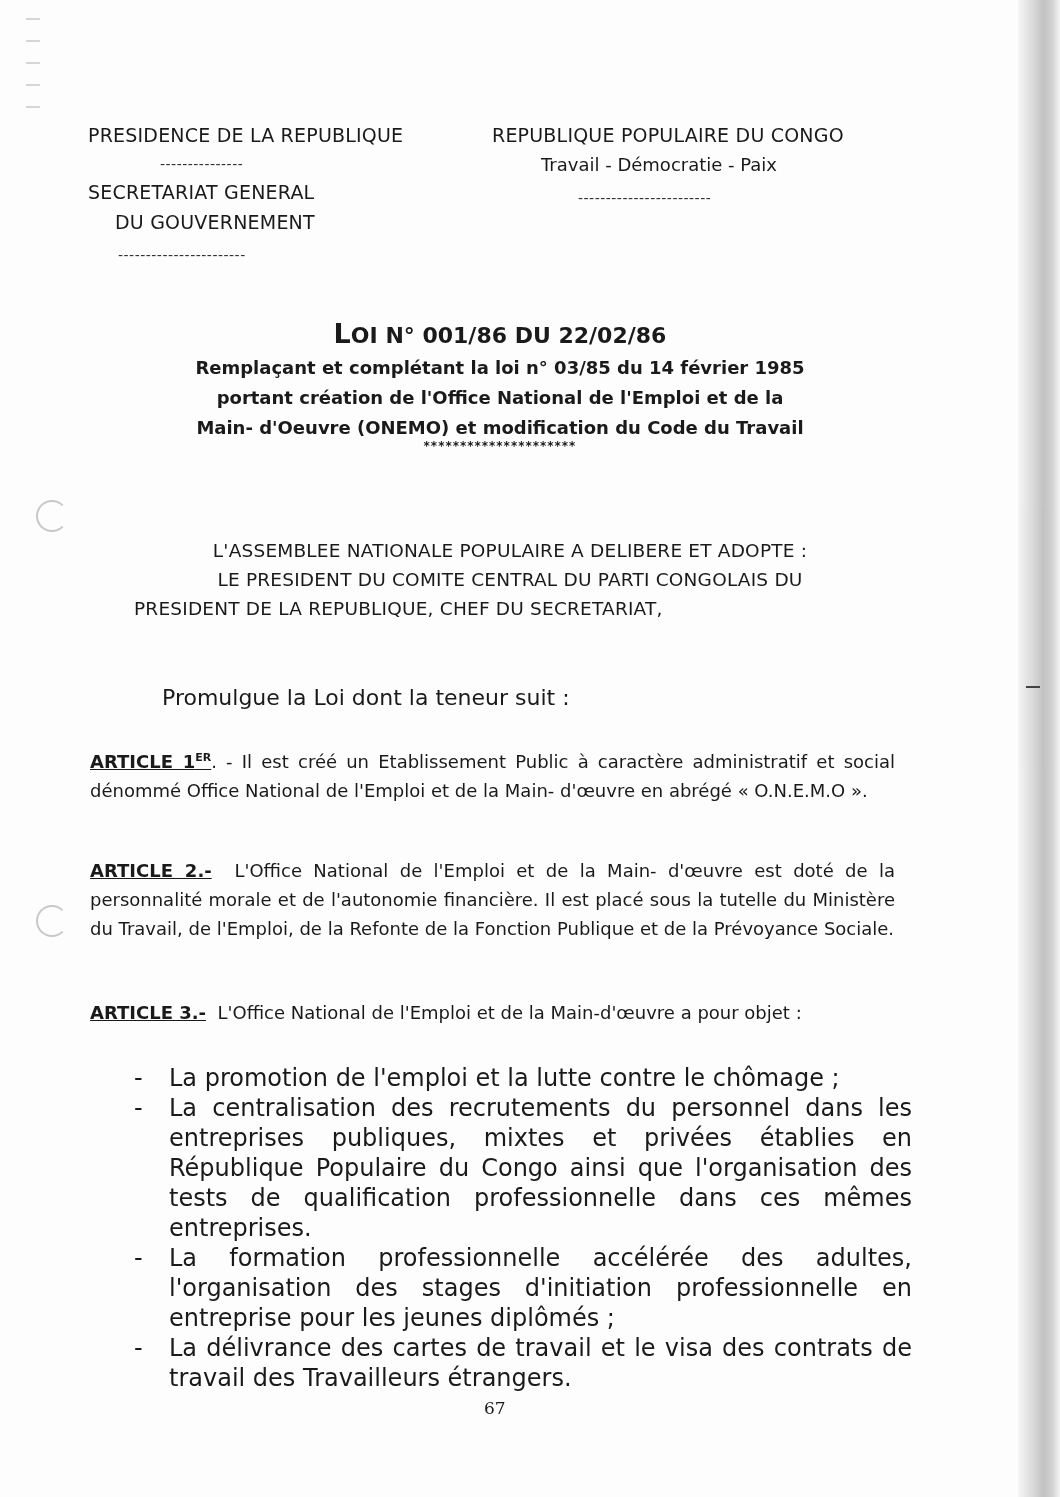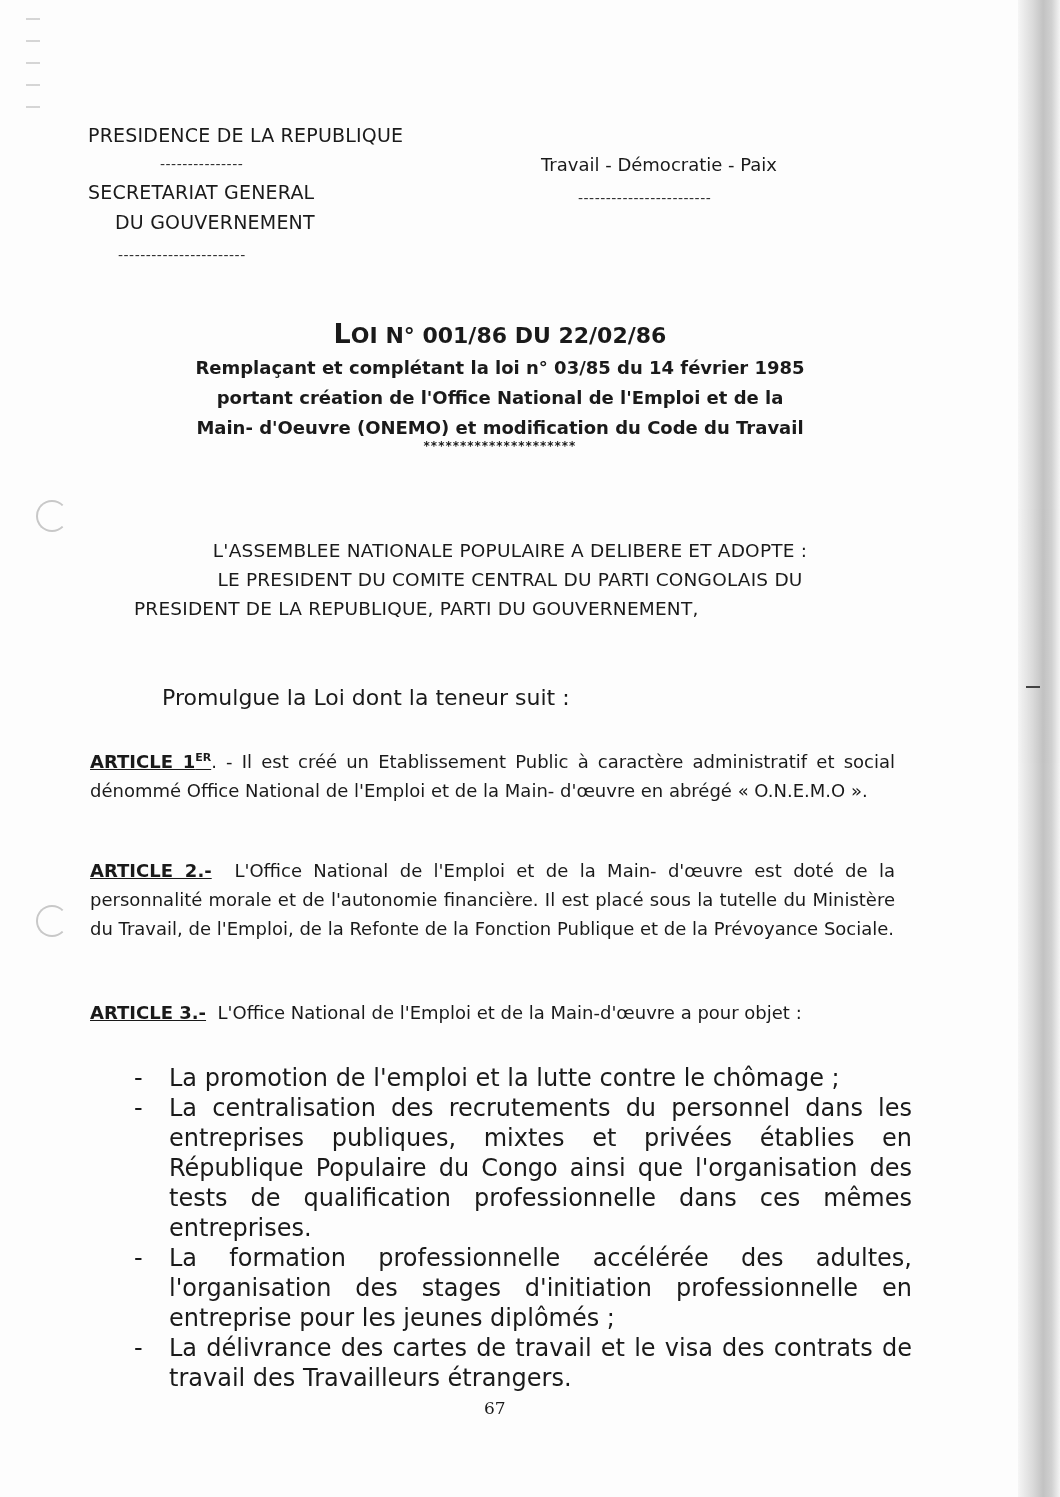--- a/index.html
+++ b/index.html
@@ -51,35 +51,36 @@
     </div>
   <div class="punch" style="left:36px; top:500px;"></div>
   <div class="punch" style="left:36px; top:905px;"></div>
 
   <div class="txt hdr" style="left:88px; top:123px;">PRESIDENCE DE LA REPUBLIQUE</div>
   <div class="txt dash" style="left:160px; top:152px;">---------------</div>
   <div class="txt hdr" style="left:88px; top:180px;">SECRETARIAT GENERAL</div>
   <div class="txt hdr" style="left:115px; top:210px;">DU GOUVERNEMENT</div>
   <div class="txt dash" style="left:118px; top:243px;">-----------------------</div>
 
+  <div class="txt hdr" style="left:492px; top:123px;">REPUBLIQUE POPULAIRE DU CONGO</div>
   <div class="txt" style="left:541px; top:153px; font-size:18px;">Travail - Démocratie - Paix</div>
   <div class="txt dash" style="left:578px; top:186px;">------------------------</div>
 
   <div class="title-block" style="top:318px;">
     <div class="law-title"><span class="big">L</span><span>OI N° 001/86 DU 22/02/86</span></div>
     <div class="subtitle" style="margin-top:4px;">Remplaçant et complétant la loi n° 03/85 du 14 février 1985</div>
     <div class="subtitle">portant création de l'Office National de l'Emploi et de la</div>
     <div class="subtitle">Main- d'Oeuvre (ONEMO) et modification du Code du Travail</div>
     <div class="stars" style="margin-top:-4px;">*********************</div>
   </div>
 
   <div class="preamble" style="top:536px;">
     <div>L'ASSEMBLEE NATIONALE POPULAIRE A DELIBERE ET ADOPTE :</div>
     <div>LE PRESIDENT DU COMITE CENTRAL DU PARTI CONGOLAIS DU</div>
-    <div style="text-align:left; padding-left:34px;">PRESIDENT DE LA REPUBLIQUE, PARTI DU GOUVERNEMENT,</div>
+    <div style="text-align:left; padding-left:34px;">PRESIDENT DE LA REPUBLIQUE, CHEF DU SECRETARIAT,</div>
   </div>
   <div class="txt" style="left:162px; top:686px; font-size:22px;">Promulgue la Loi dont la teneur suit :</div>
 
   <div class="para" style="top:743px;">
     <span class="art"><span>ARTICLE 1</span><sup>ER</sup></span><span>.</span><span> - Il est créé un Etablissement Public à caractère administratif et social dénommé Office National de l'Emploi et de la Main- d'œuvre en abrégé « O.N.E.M.O ».</span>
   </div>
 
   <div class="para" style="top:856px;">
     <span class="art">ARTICLE 2.-</span><span style="white-space:pre-wrap;">  L'Office National de l'Emploi et de la Main- d'œuvre est doté de la personnalité morale et de l'autonomie financière. Il est placé sous la tutelle du Ministère du Travail, de l'Emploi, de la Refonte de la Fonction Publique et de la Prévoyance Sociale.</span>
   </div>

